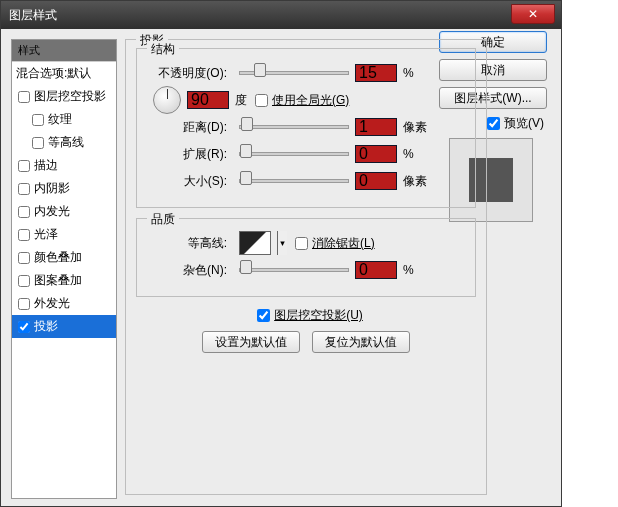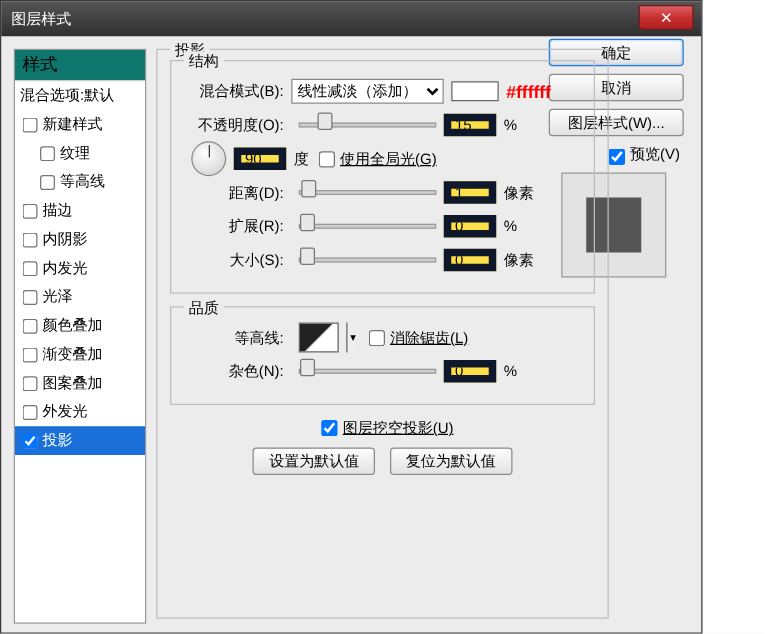--- a/index.html
+++ b/index.html
@@ -43,23 +43,23 @@
   }
   
   .left-panel {
     position: absolute;
     left: 6px; top: 8px;
     width: 106px; height: 460px;
     border: 1px solid #999;
     background: #fff;
   }
   .left-header {
-    background: #0f766e;
+    background: #737373;
     padding: 3px 6px;
-    font-size: 14px;
+    font-size: 11px;
   }
   .blend-row {
     padding: 3px 4px;
     font-size: 12px;
     border-top: 1px solid #ccc;
   }
   .style-item {
     display: flex; align-items: center;
     padding: 3px 4px 3px 6px;
     cursor: pointer;
@@ -85,21 +85,21 @@
     border-radius: 3px;
     text-align: center; line-height: 20px;
     font-size: 12px;
     cursor: pointer;
   }
   .btn.primary {
     border: 1px solid #2a78d0;
     box-shadow: 0 0 2px #6bb0ff inset;
   }
   .preview-row {
-    display: flex; align-items: flex-end;
+    display: flex; align-items: center;
     margin: 4px 0 6px 6px;
     padding-left: 42px;
   }
   .preview-row input { margin: 0 4px 0 0; }
   .preview-box {
     width: 84px; height: 84px;
     margin-left: 10px;
     background: #e3e3e3;
     border: 1px solid #999;
     display: flex; align-items: center; justify-content: center;
@@ -169,25 +169,25 @@
   .slider::-webkit-slider-thumb {
     -webkit-appearance: none;
     width: 12px; height: 14px;
     background: #e8e8e8;
     border: 1px solid #777;
     border-radius: 2px;
     margin-top: -6px;
   }
   .num {
     width: 42px; height: 18px;
-    border: 6px solid #0f172a;
-    font-size: 12px;
+    border: 1px solid #0f172a;
+    font-size: 16px;
     padding: 0 3px;
     text-align: left;
-    background: #fde047;
+    background: #b91c1c;
   }
   .unit { margin-left: 6px; font-size: 12px; }
   .dial {
     width: 28px; height: 28px;
     border: 1px solid #888;
     border-radius: 50%;
     background: radial-gradient(circle at 40% 35%, #fff, #ccc);
     margin: 0 6px;
     position: relative;
   }
@@ -229,21 +229,21 @@
   </div>
 
   <div class="body">
 
     <div class="left-panel">
       <div class="left-header">样式</div>
       <div class="blend-row">混合选项:默认</div>
       <div id="styles-container">
           <div class="style-item">
             <input type="checkbox" style="">
-            <span>新建样式</span>
+            <span>图层挖空投影</span>
           </div>
           <div class="style-item indent">
             <input type="checkbox" style="">
             <span>纹理</span>
           </div>
           <div class="style-item indent">
             <input type="checkbox" style="">
             <span>等高线</span>
           </div>
           <div class="style-item">
@@ -258,24 +258,20 @@
             <input type="checkbox" style="">
             <span>内发光</span>
           </div>
           <div class="style-item">
             <input type="checkbox" style="">
             <span>光泽</span>
           </div>
           <div class="style-item">
             <input type="checkbox" style="">
             <span>颜色叠加</span>
-          </div>
-          <div class="style-item">
-            <input type="checkbox" style="">
-            <span>渐变叠加</span>
           </div>
           <div class="style-item">
             <input type="checkbox" style="">
             <span>图案叠加</span>
           </div>
           <div class="style-item">
             <input type="checkbox" style="">
             <span>外发光</span>
           </div>
           <div class="style-item selected">
@@ -298,28 +294,20 @@
       </div>
     </div>
 
     <div class="center">
       <div class="gbox outer" style="height:456px;">
         <span class="legend">投影</span>
 
         <div class="gbox">
           <span class="legend">结构</span>
 
-          <div class="row">
-            <span class="label">混合模式(B):</span>
-            <select class="combo">
-              <option>线性减淡（添加）</option>
-            </select>
-            <div class="swatch"></div>
-            <span class="hex">#ffffff</span>
-          </div>
 
           <div class="row">
             <span class="label">不透明度(O):</span>
             <input type="range" class="slider" min="0" max="100" value="15" style="">
             <input class="num" value="15" style="">
             <span class="unit">%</span>
           </div>
 
           <div class="row">
             <div class="dial"></div>

